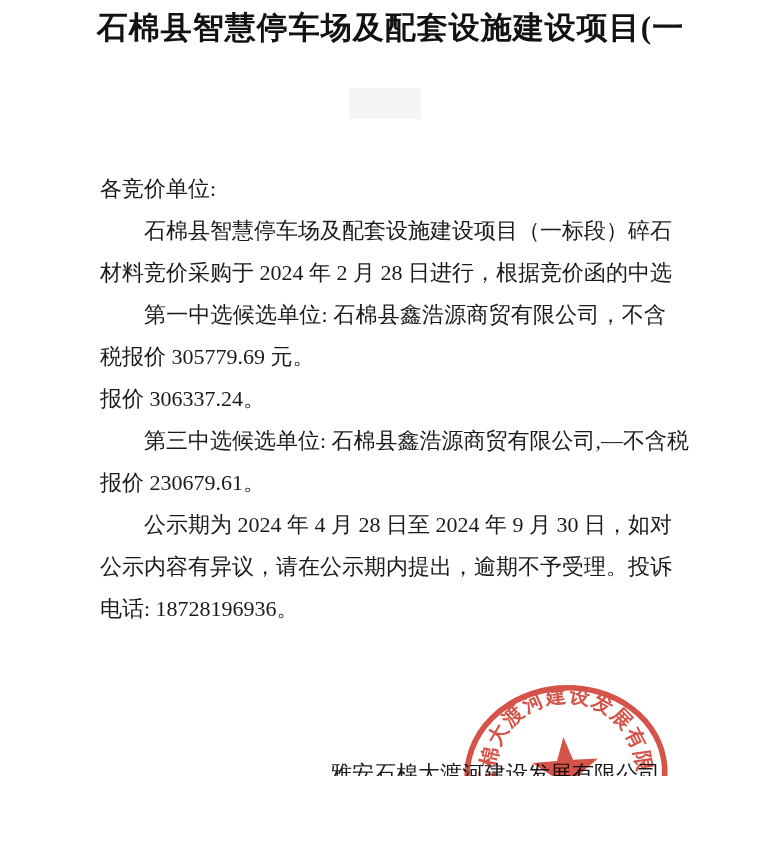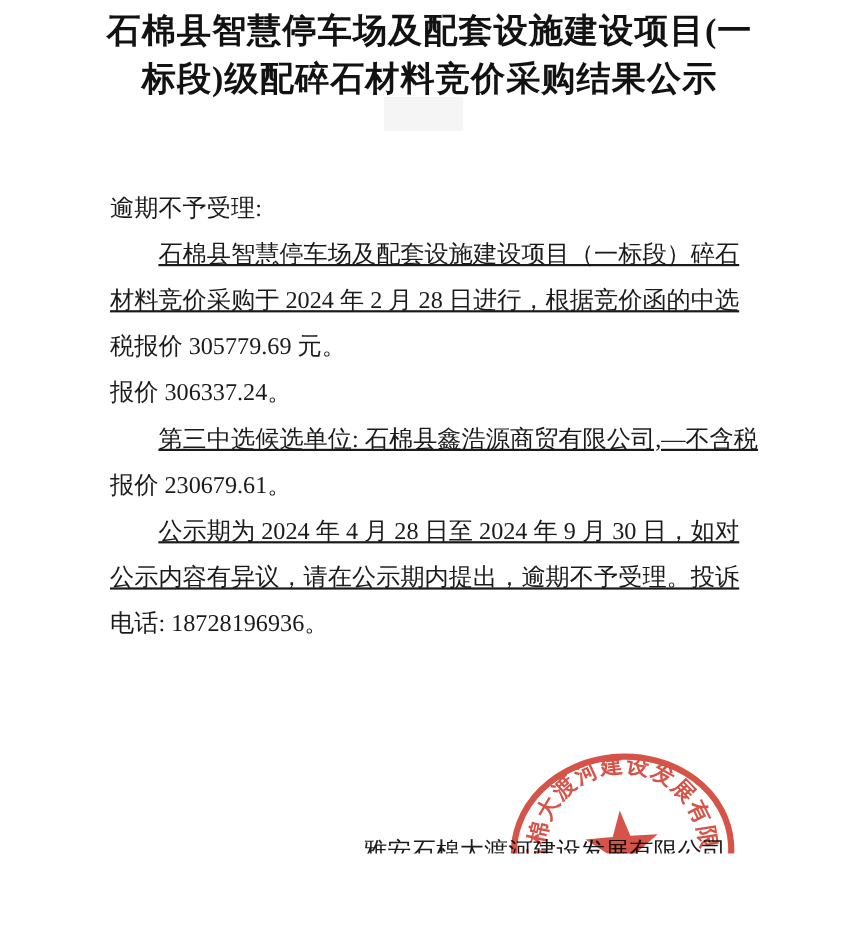--- a/index.html
+++ b/index.html
@@ -25,21 +25,21 @@
     position:absolute;left:349px;top:88px;width:72px;height:31px;
     background:#f5f5f5;
   }
 
   
   .content{
     position:absolute;left:100px;top:168px;width:566px;
     font-size:22px;line-height:42px;color:#1a1a1a;
   }
   .ln{height:42px;white-space:nowrap;}
-  .j{text-align:justify;text-align-last:justify;text-decoration:underline;}
+  .j{text-align:justify;text-align-last:justify;}
   .ind{text-indent:44px;}
 
   
   .sign{
     position:absolute;right:121px;top:753px;
     text-align:right;font-size:22px;line-height:42px;color:#1a1a1a;
   }
   .sign div{height:42px;white-space:nowrap;}
 
   
@@ -52,29 +52,29 @@
   }
   .seal svg{width:100%;height:100%;display:block;}
 </style>
 </head>
 <body>
 
 <div class="page">
 
   <div class="title">
     <div>石棉县智慧停车场及配套设施建设项目(一</div>
-    <div>标段)级配碎石材料竞价采购结果公示</div>
   </div>
 
   <div class="scan-box"></div>
 
   <div class="content">
-    <div class="ln">逾期不予受理:</div>
+    <div class="ln">各竞价单位:</div>
     <div class="ln j ind">石棉县智慧停车场及配套设施建设项目（一标段）碎石</div>
     <div class="ln j">材料竞价采购于 2024 年 2 月 28 日进行，根据竞价函的中选</div>
+    <div class="ln j ind">第一中选候选单位: 石棉县鑫浩源商贸有限公司，不含</div>
     <div class="ln">税报价 305779.69 元。</div>
     <div class="ln">报价 306337.24。</div>
     <div class="ln j ind">第三中选候选单位: 石棉县鑫浩源商贸有限公司,—不含税</div>
     <div class="ln">报价 230679.61。</div>
     <div class="ln j ind">公示期为 2024 年 4 月 28 日至 2024 年 9 月 30 日，如对</div>
     <div class="ln j">公示内容有异议，请在公示期内提出，逾期不予受理。投诉</div>
     <div class="ln">电话: 18728196936。</div>
   </div>
 
   <div class="sign">

